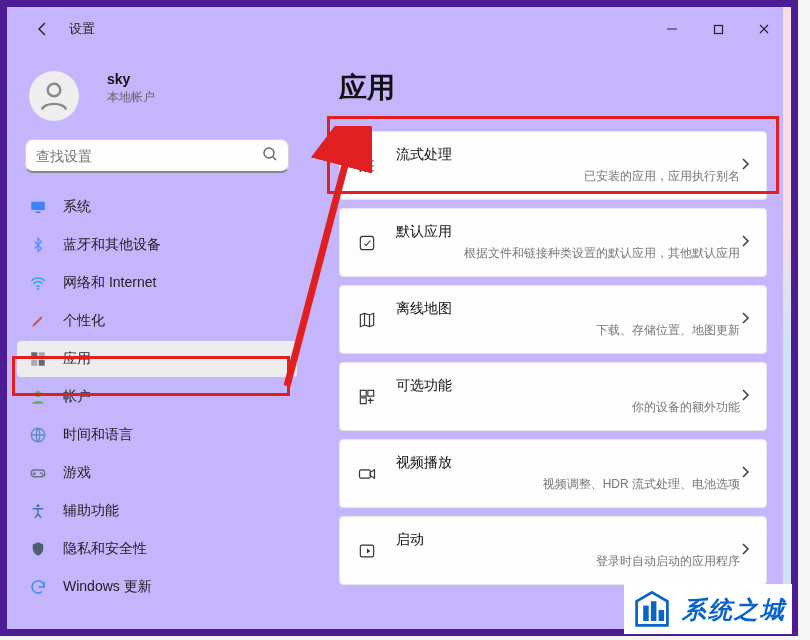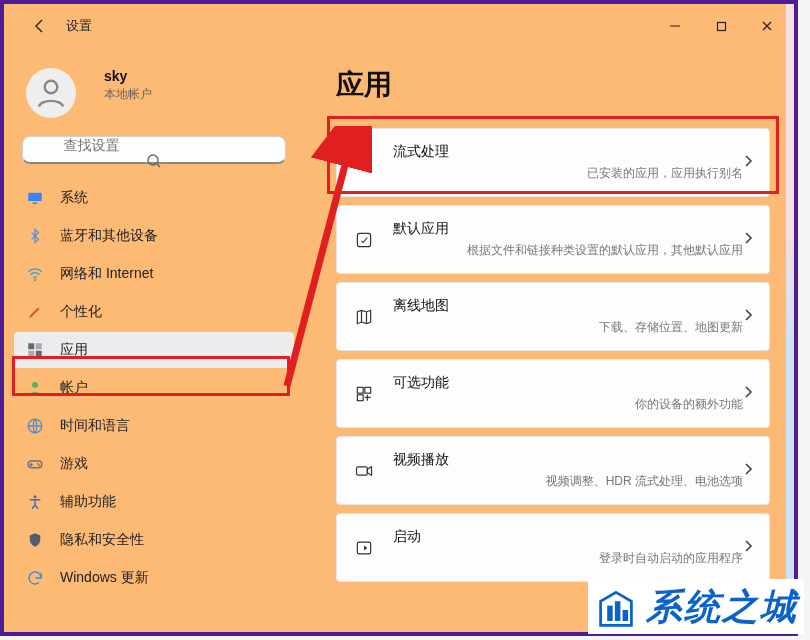--- a/index.html
+++ b/index.html
@@ -5,24 +5,24 @@
 * { box-sizing: border-box; margin: 0; padding: 0; }
 body {
   font-family: "Segoe UI", "Microsoft YaHei", sans-serif;
   background: #f5f5f5;
   width: 810px;
   height: 640px;
   overflow: hidden;
   position: relative;
 }
 .window {
-  background: #fdba74;
+  background: #c4b5fd;
   width: 798px;
   height: 636px;
-  border: 4px solid #4c1d95;
+  border: 7px solid #4c1d95;
   position: relative;
 }
 .titlebar {
   display: flex;
   align-items: center;
   height: 44px;
   padding: 0 4px 0 20px;
 }
 .back-btn {
   width: 32px; height: 32px;
@@ -63,23 +63,22 @@
 }
 .user-name { font-size: 14px; font-weight: 600; color: #111; }
 .user-sub { font-size: 12px; color: #666; margin-top:2px;}
 .search-wrap { padding:0 18px 14px 18px; }
 .search-box {
   display: flex; align-items: center;
   border: 1px solid #d0d0d0;
   border-bottom: 2px solid #888;
   background: #fdfdfd;
   border-radius: 8px;
-  height: 28px;
+  height: 34px;
   padding: 0 10px;
-  flex-direction: column;
 }
 .search-input {
   flex: 1;
   border: none; outline: none;
   background: transparent;
   font-size: 14px;
   color: #555;
 }
 .nav { list-style: none; padding: 2px 10px 0 10px; flex:1; overflow:hidden;}
 .nav-item {
@@ -143,24 +142,24 @@
 
 .arrow {
   position: absolute;
   left: 272px; top: 126px;
   width: 100px; height: 270px;
   pointer-events: none;
 }
 
 .watermark {
   position: absolute;
-  right: 6px;
+  right: 18px;
   bottom: 6px;
-  display: flex; align-items: flex-end;
-  font-size: 36px;
+  display: flex; align-items: center;
+  font-size: 24px;
   font-weight: 700;
   color: #0a63c9;
   font-style: italic;
   letter-spacing: 2px;
   background: #fff;
   padding: 4px 6px 2px 6px;
 }
 .wm-logo {
   width: 44px; height: 44px;
   margin-right: 8px;

